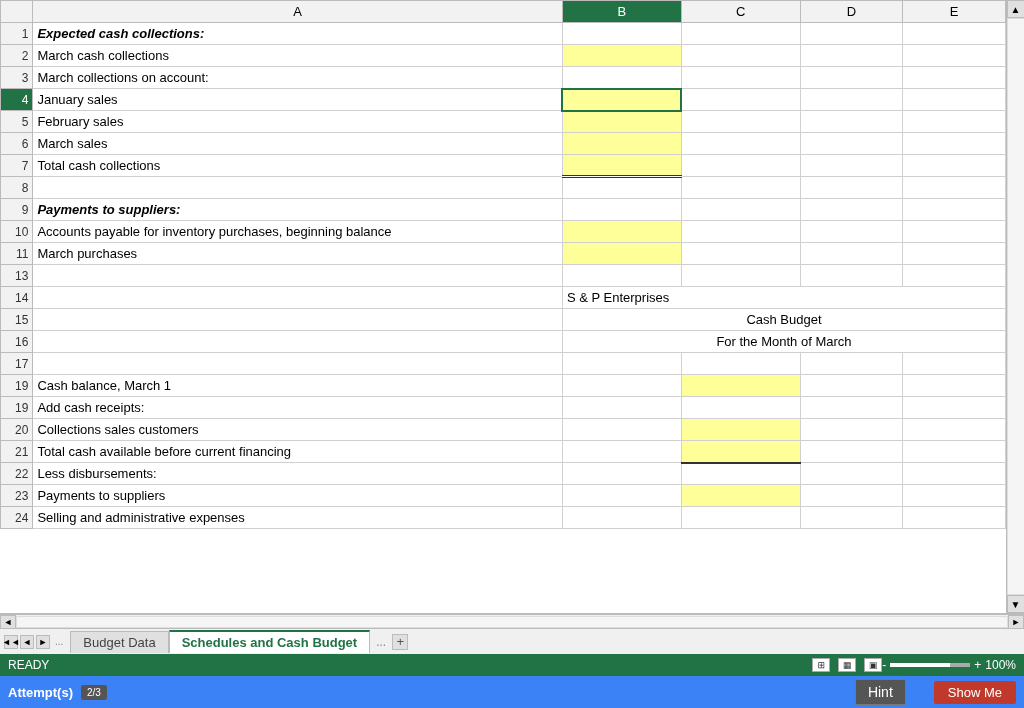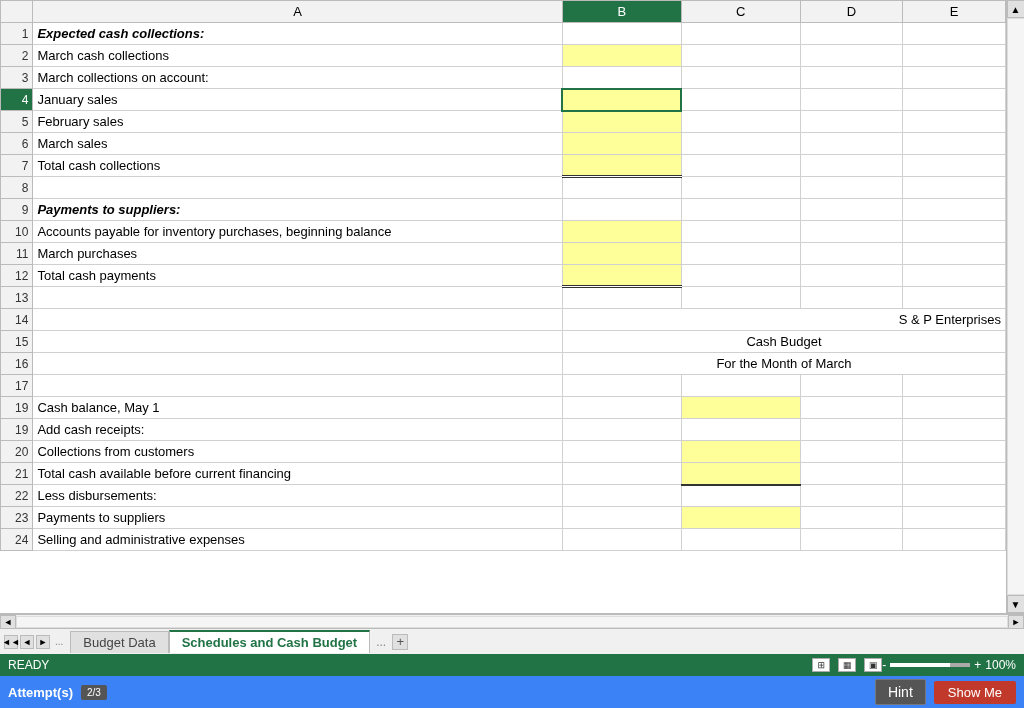--- a/index.html
+++ b/index.html
@@ -153,20 +153,21 @@
 
     .show-me-btn {
       background: #c0392b;
       color: #fff;
       border: none;
       padding: 4px 14px;
       cursor: pointer;
       font-size: 13px;
       border-radius: 2px;
       font-weight: normal;
+      margin-left: 20px;
     }
 
     .sheet-tabs-area {
       height: 26px;
       background: #f0f0f0;
       display: flex;
       align-items: center;
       border-top: 1px solid #bbb;
     }
 
@@ -407,39 +408,31 @@
             </tr>
             <tr>
               <td class="row-num">11</td>
               <td class="col-a-cell">March purchases</td>
               <td class="col-b-cell" style="background-color: rgb(255, 255, 153);"></td>
               <td class="col-c-cell"></td>
               <td class="col-d-cell"></td>
               <td class="col-e-cell"></td>
             </tr>
             <tr>
-              <td class="row-num">12</td>
-              <td class="col-a-cell">Total cash payments</td>
-              <td class="col-b-cell" style="background-color: rgb(255, 255, 153); border-bottom: 3px double rgb(51, 51, 51);"></td>
-              <td class="col-c-cell"></td>
-              <td class="col-d-cell"></td>
-              <td class="col-e-cell"></td>
-            </tr>
-            <tr>
               <td class="row-num">13</td>
               <td class="col-a-cell"></td>
               <td class="col-b-cell"></td>
               <td class="col-c-cell"></td>
               <td class="col-d-cell"></td>
               <td class="col-e-cell"></td>
             </tr>
             <tr>
               <td class="row-num">14</td>
               <td class="col-a-cell"></td>
-              <td class="col-b-cell" colspan="4" style="text-align: right;">S &amp; P Enterprises</td>
+              <td class="col-b-cell" colspan="4" style="text-align: left;">S &amp; P Enterprises</td>
             </tr>
             <tr>
               <td class="row-num">15</td>
               <td class="col-a-cell"></td>
               <td class="col-b-cell" colspan="4" style="text-align: center;">Cash Budget</td>
             </tr>
             <tr>
               <td class="row-num">16</td>
               <td class="col-a-cell"></td>
               <td class="col-b-cell" colspan="4" style="">For the Month of March</td>
@@ -447,37 +440,37 @@
             <tr>
               <td class="row-num">17</td>
               <td class="col-a-cell"></td>
               <td class="col-b-cell"></td>
               <td class="col-c-cell"></td>
               <td class="col-d-cell"></td>
               <td class="col-e-cell"></td>
             </tr>
             <tr>
               <td class="row-num">19</td>
-              <td class="col-a-cell">Cash balance, May 1</td>
+              <td class="col-a-cell">Cash balance, March 1</td>
               <td class="col-b-cell"></td>
               <td class="col-c-cell" style="background-color: rgb(255, 255, 153);"></td>
               <td class="col-d-cell"></td>
               <td class="col-e-cell"></td>
             </tr>
             <tr>
               <td class="row-num">19</td>
               <td class="col-a-cell">Add cash receipts:</td>
               <td class="col-b-cell"></td>
               <td class="col-c-cell"></td>
               <td class="col-d-cell"></td>
               <td class="col-e-cell"></td>
             </tr>
             <tr>
               <td class="row-num">20</td>
-              <td class="col-a-cell">  Collections from customers</td>
+              <td class="col-a-cell">  Collections sales customers</td>
               <td class="col-b-cell"></td>
               <td class="col-c-cell" style="background-color: rgb(255, 255, 153);"></td>
               <td class="col-d-cell"></td>
               <td class="col-e-cell"></td>
             </tr>
             <tr>
               <td class="row-num">21</td>
               <td class="col-a-cell">Total cash available before current financing</td>
               <td class="col-b-cell"></td>
               <td class="col-c-cell" style="background-color: rgb(255, 255, 153); border-bottom: 2px solid rgb(51, 51, 51);"></td>

